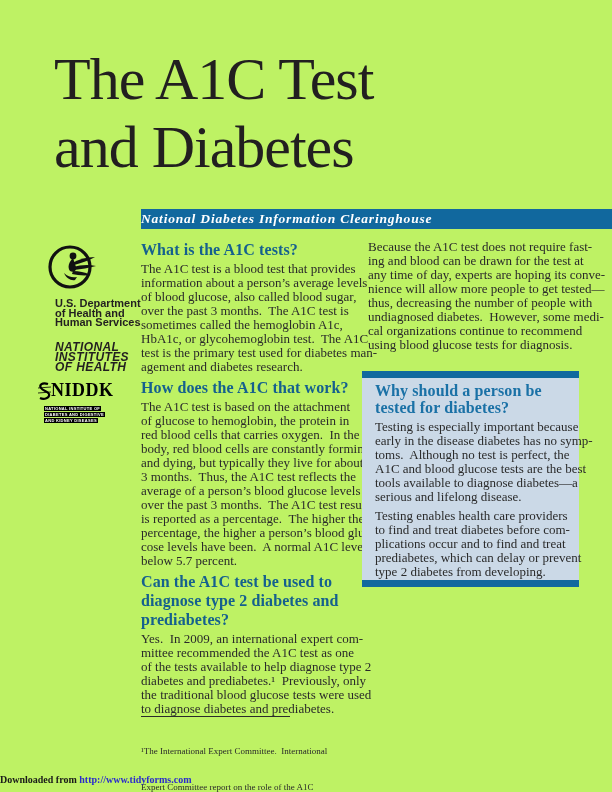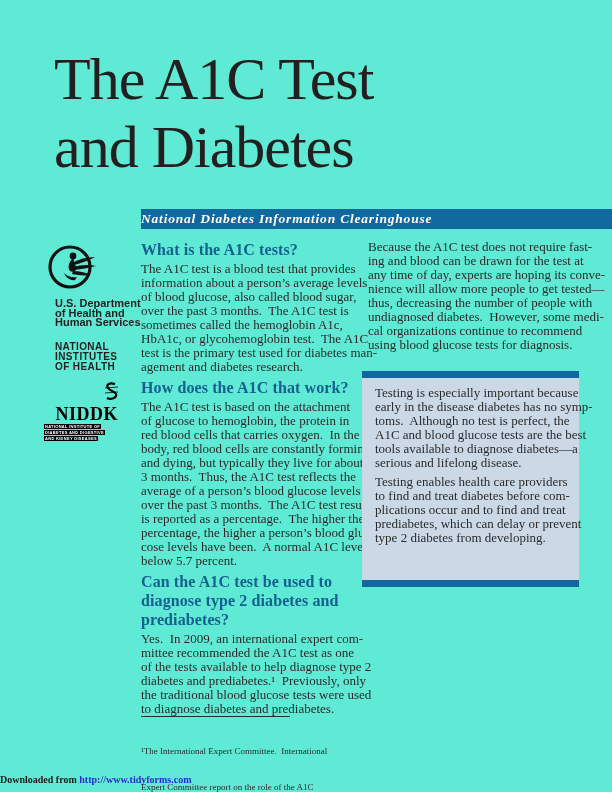--- a/index.html
+++ b/index.html
@@ -1,19 +1,19 @@
 <!DOCTYPE html>
 <html><head>
 <meta charset="utf-8">
 <style>
   * { margin:0; padding:0; box-sizing:border-box; }
   html,body { background:#e8e8e8; }
   .page {
     position:relative; width:612px; height:792px; margin:0 auto;
-    background:#5eead4; overflow:hidden;
+    background:#bef264; overflow:hidden;
     font-family:"Liberation Serif", serif; color:#262626;
     -webkit-font-smoothing:antialiased;
   }
   
   .doc-title {
     position:absolute; left:54px; top:45px;
     font-size:60px; line-height:68px; letter-spacing:-1px;
     color:#221f20; font-weight:400;
   }
   
@@ -26,24 +26,24 @@
   
   .hhs-logo { position:absolute; left:46px; top:240px; }
   .dept-text {
     position:absolute; left:55px; top:299px;
     font-family:"Liberation Sans", sans-serif; font-weight:bold;
     font-size:11px; line-height:9.5px; color:#221f20; white-space:pre;
   }
   .nih-text {
     position:absolute; left:55px; top:342px;
     font-family:"Liberation Sans", sans-serif; font-weight:bold;
-    font-size:10px; line-height:10px; letter-spacing:0.4px; color:#221f20; white-space:pre;
+    font-size:12px; line-height:10px; letter-spacing:0.4px; color:#221f20; white-space:pre;font-style:italic;
   }
   .niddk { position:absolute; left:38px; top:381px; width:80px; }
-  .niddk-row { display:flex; align-items:flex-end;flex-direction:column; }
+  .niddk-row { display:flex; align-items:flex-start; }
   .niddk-acronym {
     font-family:"Liberation Serif", serif; font-weight:bold;
     font-size:18px; line-height:18px; letter-spacing:0.5px; color:#000;
   }
   .niddk-bars { margin-top:1px; margin-left:6px; }
   .niddk-bar {
     display:block; background:#000; color:#fff; width:fit-content;
     font-family:"Liberation Sans", sans-serif; font-weight:bold;
     font-size:4px; line-height:5px; letter-spacing:0.3px; padding:0 1px;
     margin-bottom:1px; white-space:nowrap;
@@ -191,20 +191,22 @@
 nience will allow more people to get tested—
 thus, decreasing the number of people with
 undiagnosed diabetes.  However, some medi-
 cal organizations continue to recommend
 using blood glucose tests for diagnosis.</div>
   </div>
 
   <div class="box">
     <div class="box-bar"></div>
     <div class="box-body">
+      <h2>Why should a person be
+tested for diabetes?</h2>
       <div class="body-text">Testing is especially important because
 early in the disease diabetes has no symp-
 toms.  Although no test is perfect, the
 A1C and blood glucose tests are the best
 tools available to diagnose diabetes—a
 serious and lifelong disease.</div>
       <div class="body-text p2">Testing enables health care providers
 to find and treat diabetes before com-
 plications occur and to find and treat
 prediabetes, which can delay or prevent

